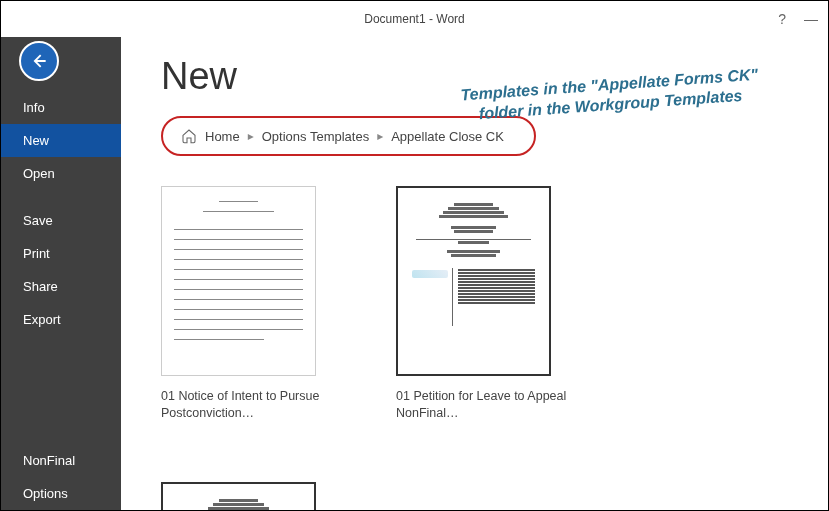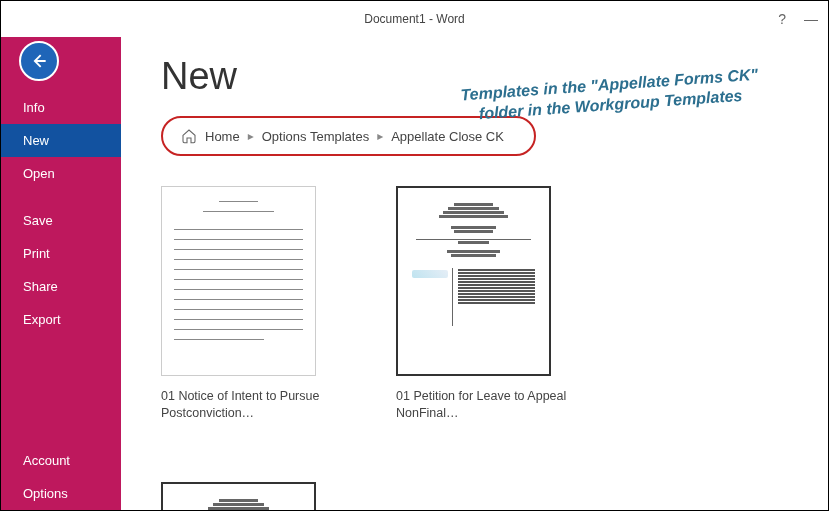--- a/index.html
+++ b/index.html
@@ -29,21 +29,21 @@
     gap: 18px;
     font-size: 14px;
     color: #666;
   }
   .main {
     display: flex;
     height: calc(100% - 36px);
   }
   .sidebar {
     width: 120px;
-    background: #be185d;
+    background: #404040;
     color: #fff;
     display: flex;
     flex-direction: column;
     padding-top: 0;
   }
   .back-btn {
     width: 40px;
     height: 40px;
     margin: 4px 0 10px 18px;
     border: 2px solid #fff;
@@ -170,21 +170,21 @@
     </div>
     <div class="side-item"><span>Info</span></div>
     <div class="side-item selected"><span>New</span></div>
     <div class="side-item"><span>Open</span></div>
     <div class="side-sep"></div>
     <div class="side-item"><span>Save</span></div>
     <div class="side-item"><span>Print</span></div>
     <div class="side-item"><span>Share</span></div>
     <div class="side-item"><span>Export</span></div>
     <div class="side-gap"></div>
-    <div class="side-item"><span>Account</span></div>
+    <div class="side-item"><span>NonFinal</span></div>
     <div class="side-item"><span>Options</span></div>
   </div>
 
   <div class="content">
     <div class="page-title">New</div>
 
     <div class="annotation">
       <span>Templates in the "Appellate Forms CK"</span><br>
       <span>folder in the Workgroup Templates</span>
     </div>

